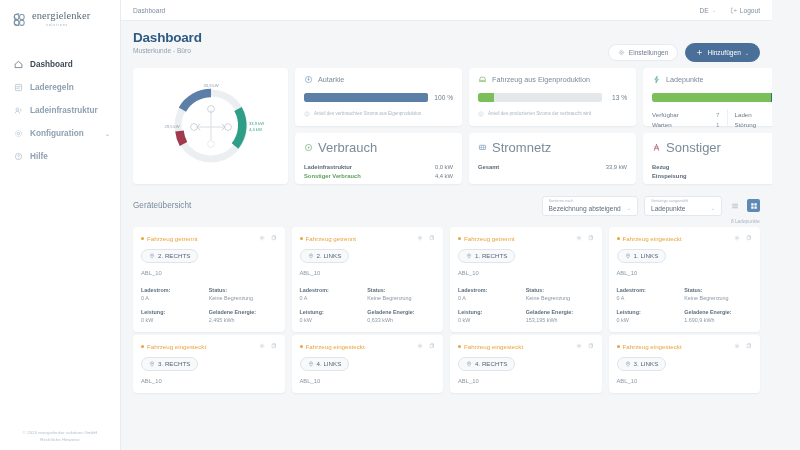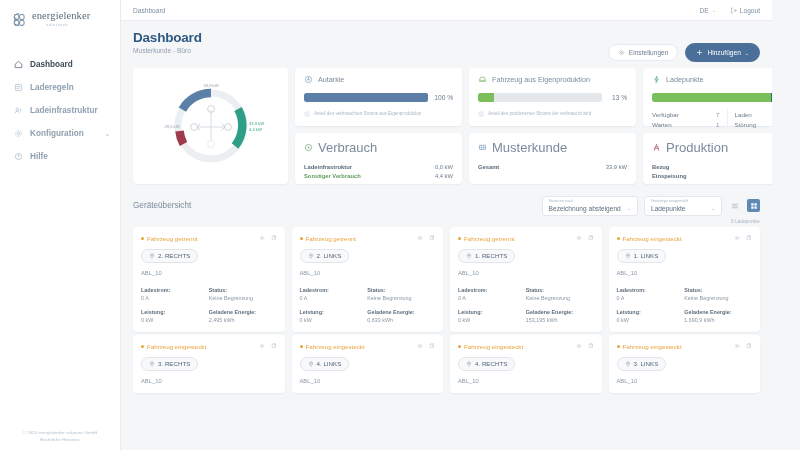--- a/index.html
+++ b/index.html
@@ -414,38 +414,38 @@
         </div>
 
         <div class="card mini">
           <div class="mini-head">
             <span>
               <svg width="9" height="9" viewBox="0 0 16 16">
                   <rect x="2.5" y="4" width="11" height="7.5" rx=".8" fill="none" stroke="#6f93b8" stroke-width="1.1"></rect>
                   <path d="M6 4v7.5M10 4v7.5M2.5 7.8h11" stroke="#6f93b8" stroke-width=".8"></path>
                 </svg>
             </span>
-            <span class="mini-title">Musterkunde</span>
+            <span class="mini-title">Stromnetz</span>
           </div>
           <div class="mini-rows">
             <div class="mini-row">
               <span class="lbl">Gesamt</span>
               <span class="val">33,9 kW</span>
             </div>
           </div>
         </div>
 
         <div class="card mini">
           <div class="mini-head">
             <span>
               <svg width="9" height="9" viewBox="0 0 16 16">
                   <path d="M8 2.5 4 13.5M8 2.5l4 11M5 7h6M4.3 10h7.4" stroke="#a8516b" stroke-width="1.1" fill="none" stroke-linecap="round"></path>
                 </svg>
             </span>
-            <span class="mini-title">Produktion</span>
+            <span class="mini-title">Sonstiger</span>
           </div>
           <div class="mini-rows">
             <div class="mini-row">
               <span class="lbl">Bezug</span>
               <span class="val">0,0 kW</span>
             </div>
             <div class="mini-row">
               <span class="lbl">Einspeisung</span>
               <span class="val">29,5 kW</span>
             </div>

